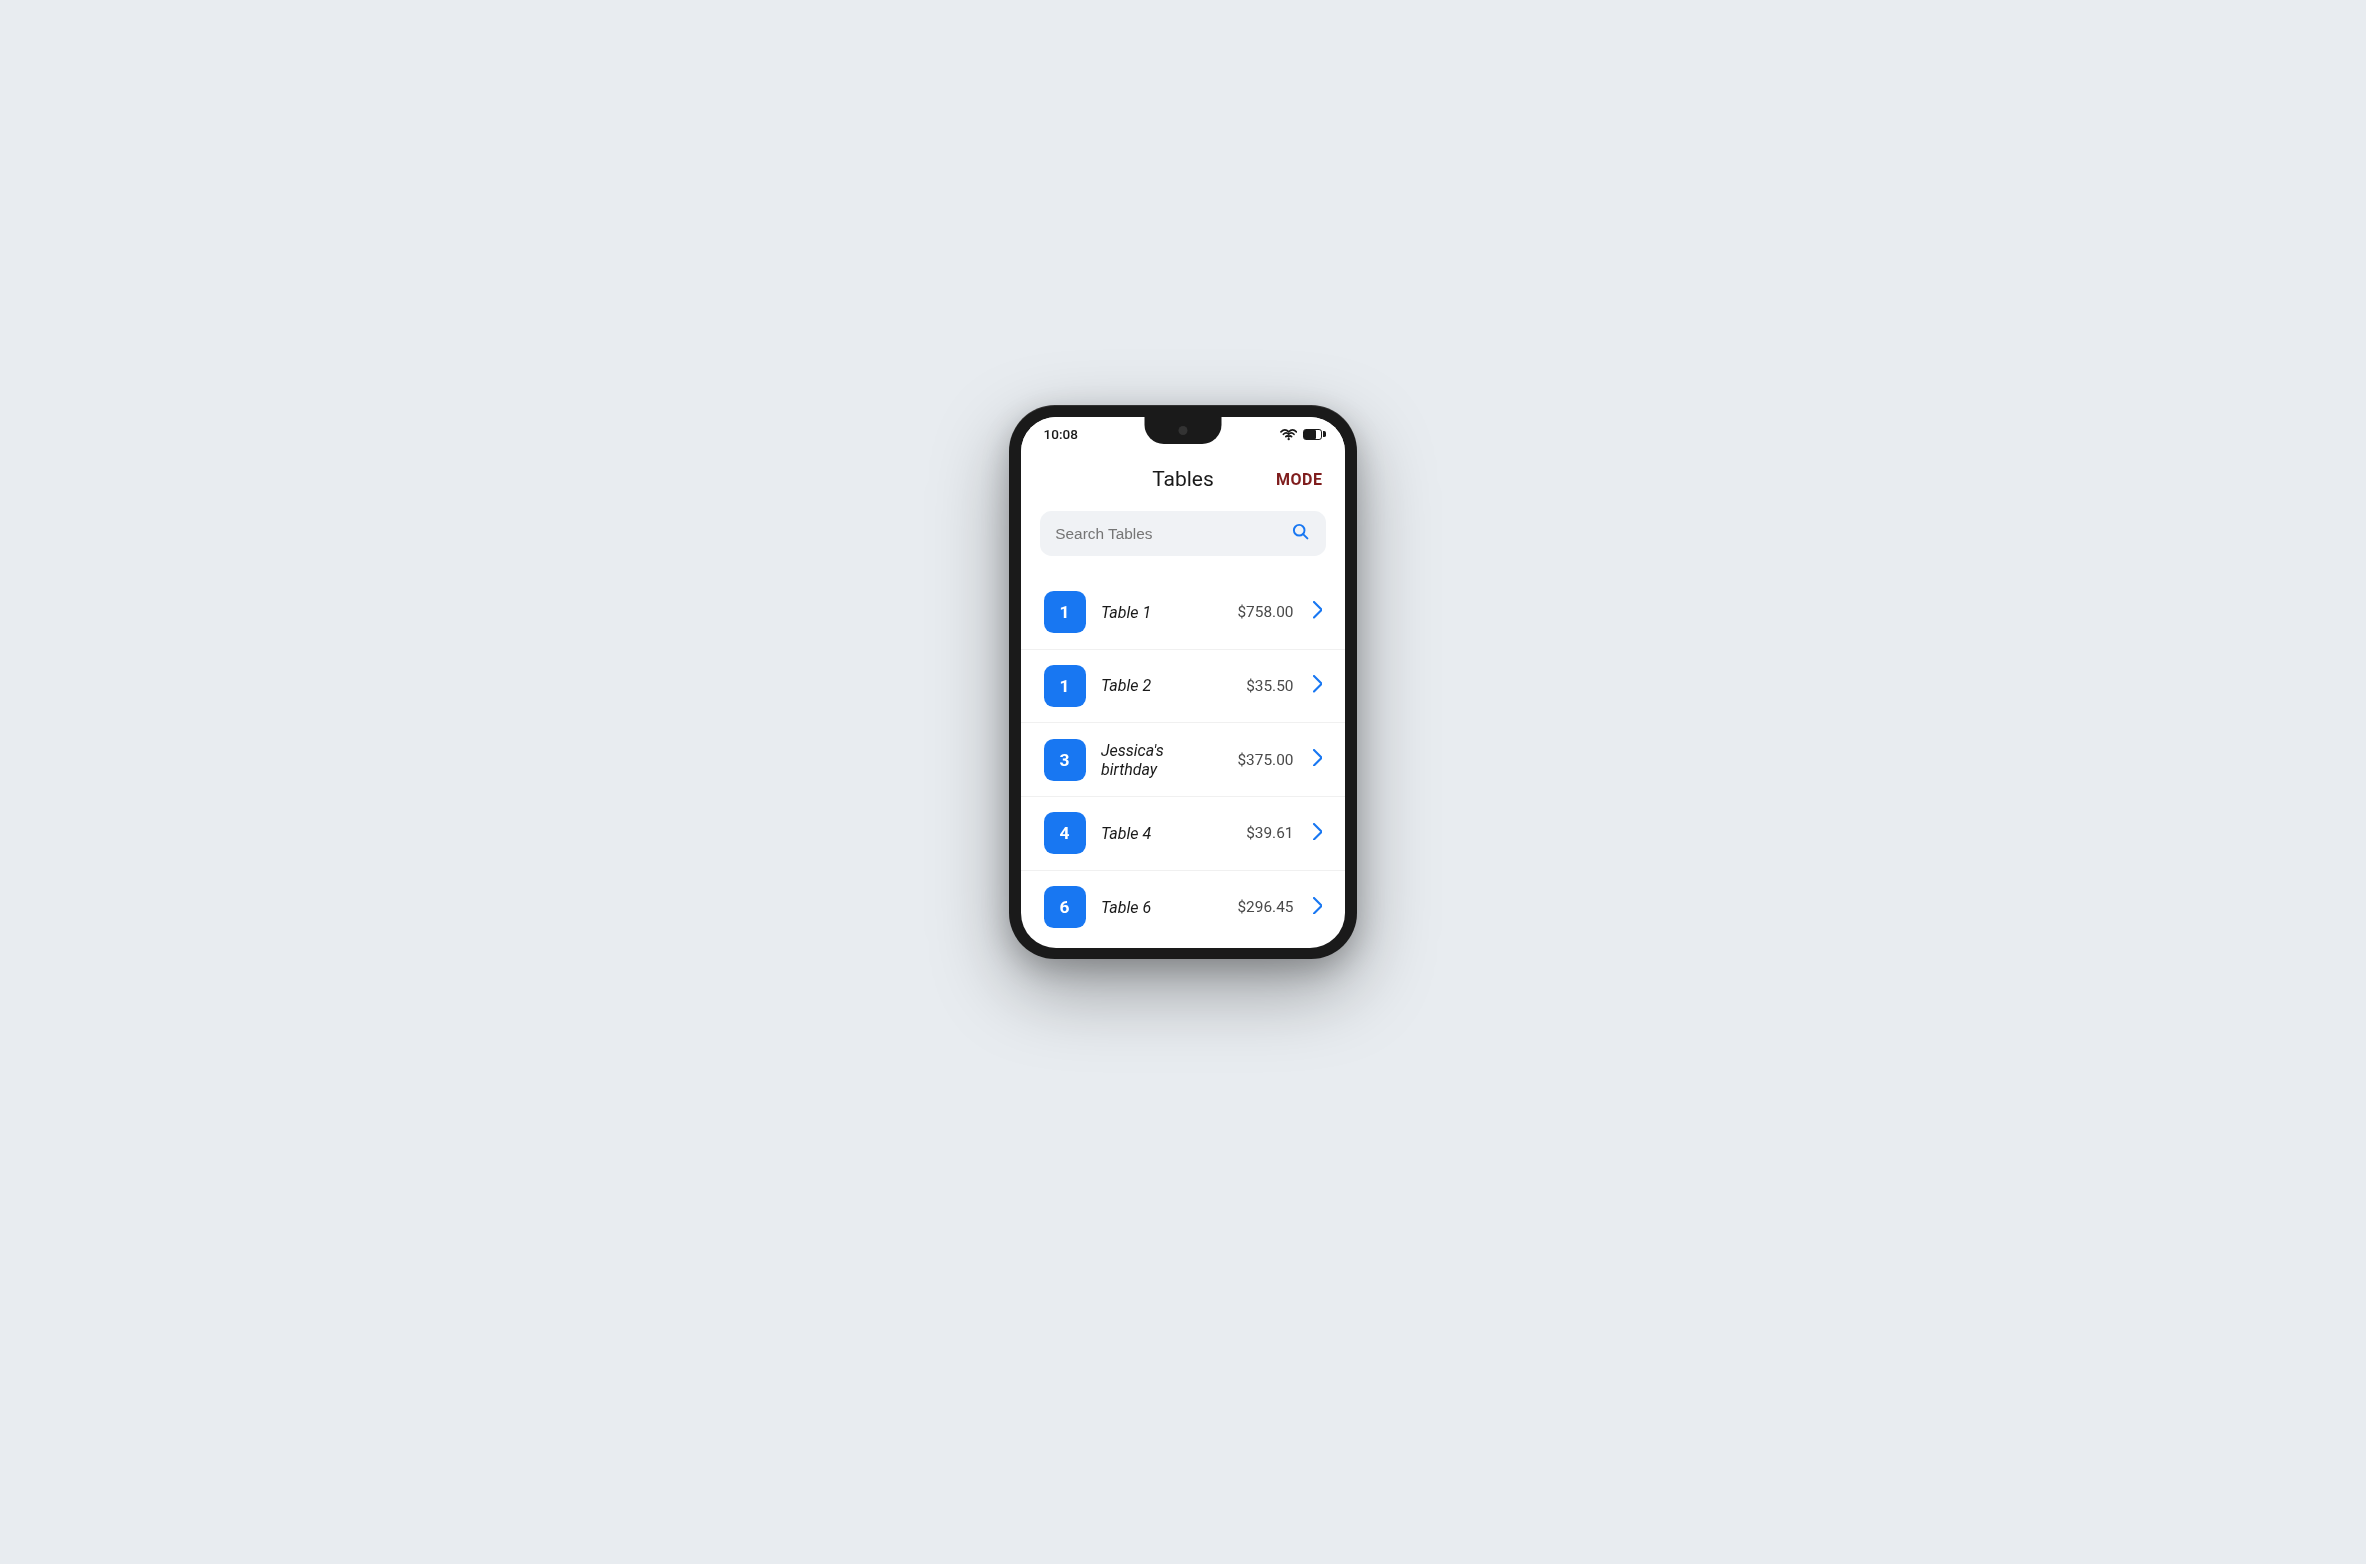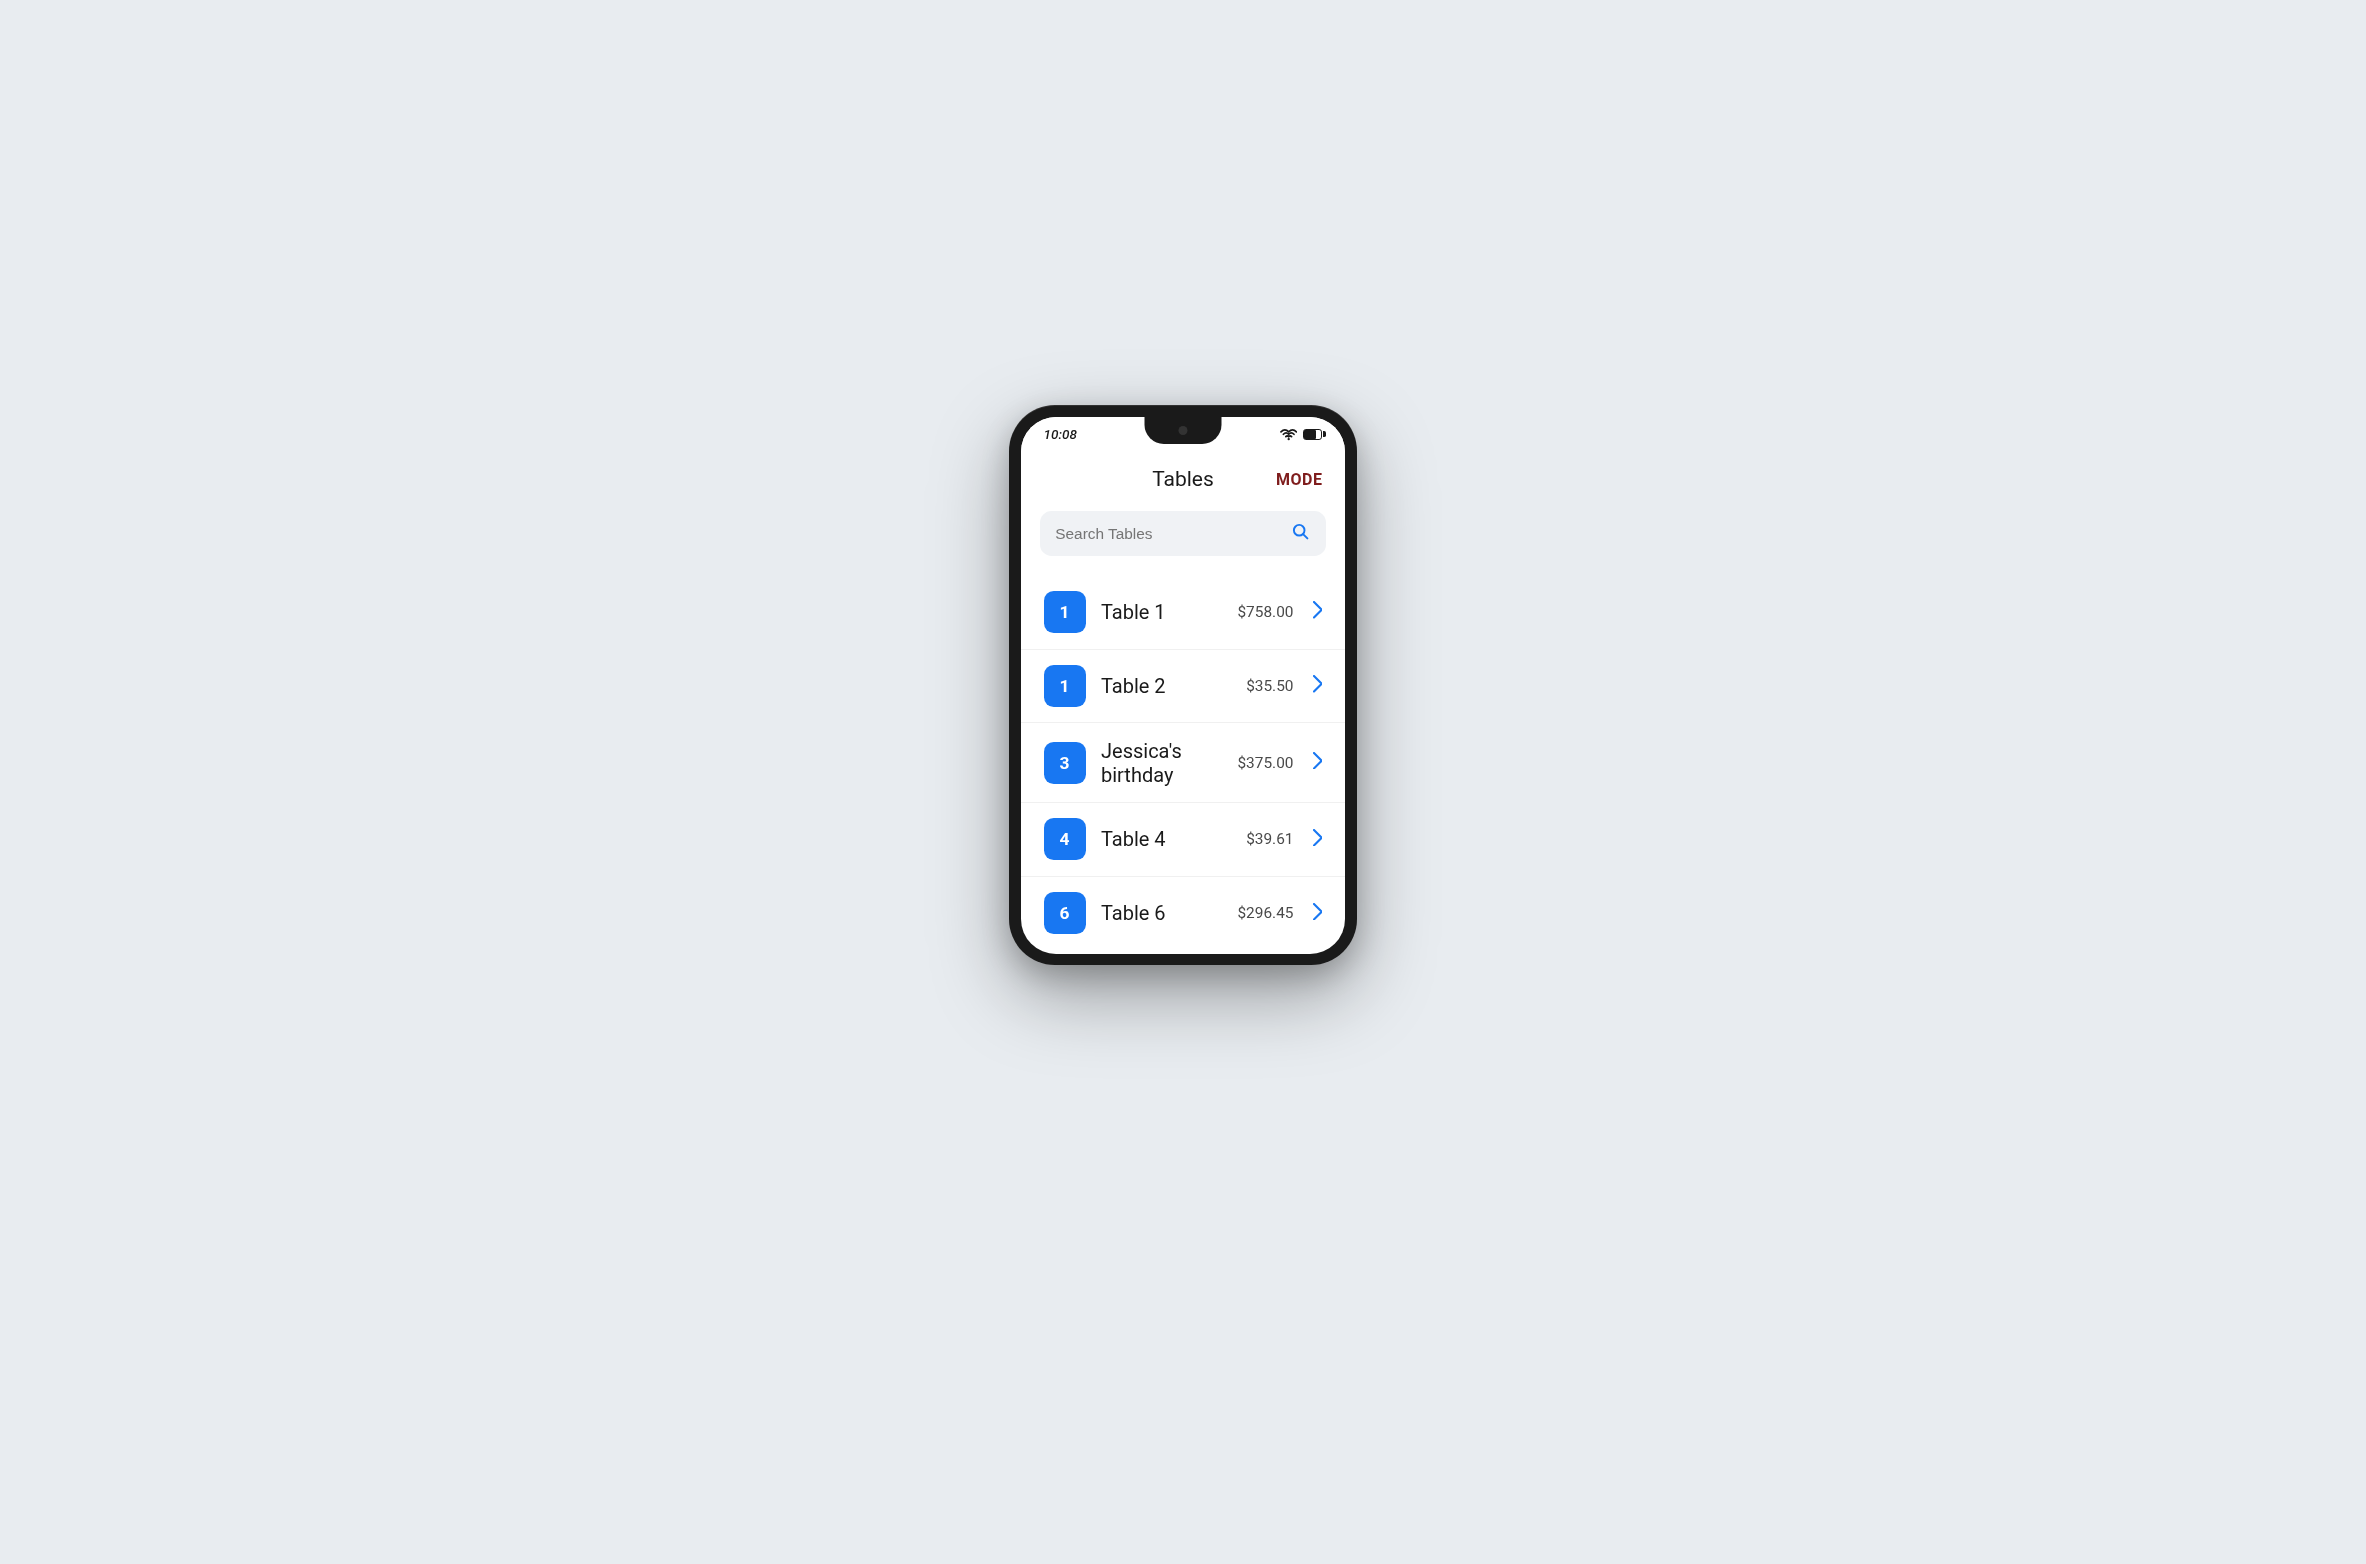--- a/index.html
+++ b/index.html
@@ -45,21 +45,20 @@
       overflow: hidden;
       position: relative;
     }
 
     .notch-area {
       position: relative;
       height: 35px;
       background: #ffffff;
       display: flex;
       justify-content: center;
-      font-style: italic;
     }
 
     .notch {
       width: 77px;
       height: 27px;
       background: #1a1a1a;
       border-radius: 0 0 19.3px 19.3px;
       position: absolute;
       top: 0;
       left: 50%;
@@ -207,23 +206,24 @@
       align-items: center;
       justify-content: center;
       color: white;
       font-size: 17.4px;
       font-weight: 700;
       flex-shrink: 0;
     }
 
     .table-name {
       flex: 1;
-      font-size: 20px;
+      font-size: 16px;
       color: #1a1a1a;
       font-weight: 400;
+      font-style: italic;
     }
 
     .table-amount {
       font-size: 15.4px;
       color: #4a4a4a;
       font-weight: 400;
     }
 
     .table-chevron {
       color: #1877F2;

